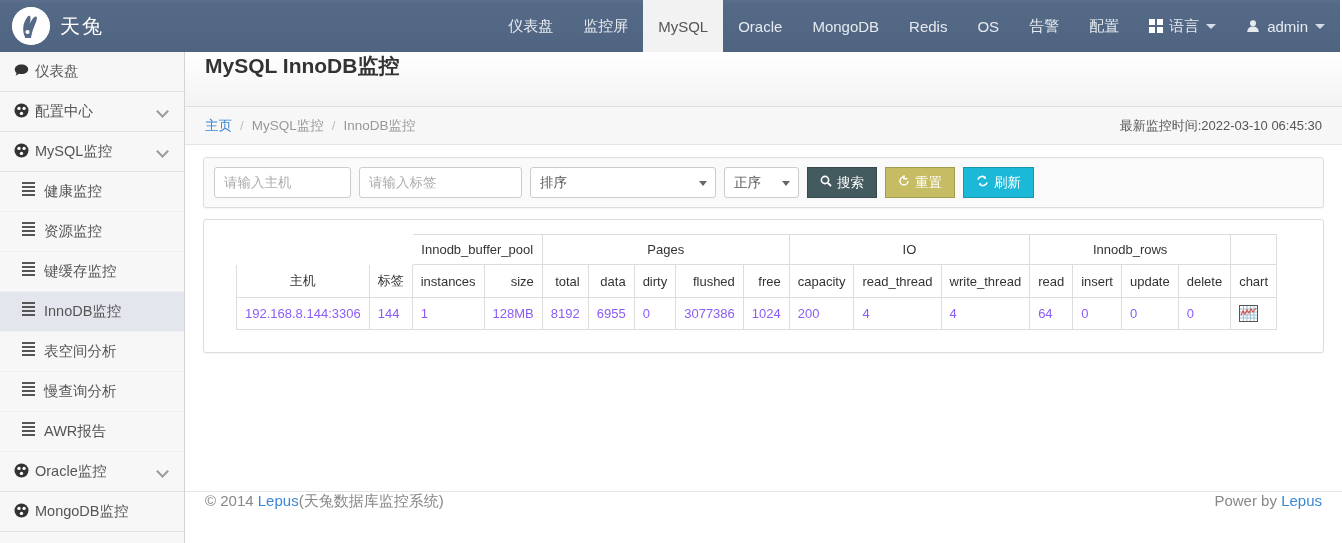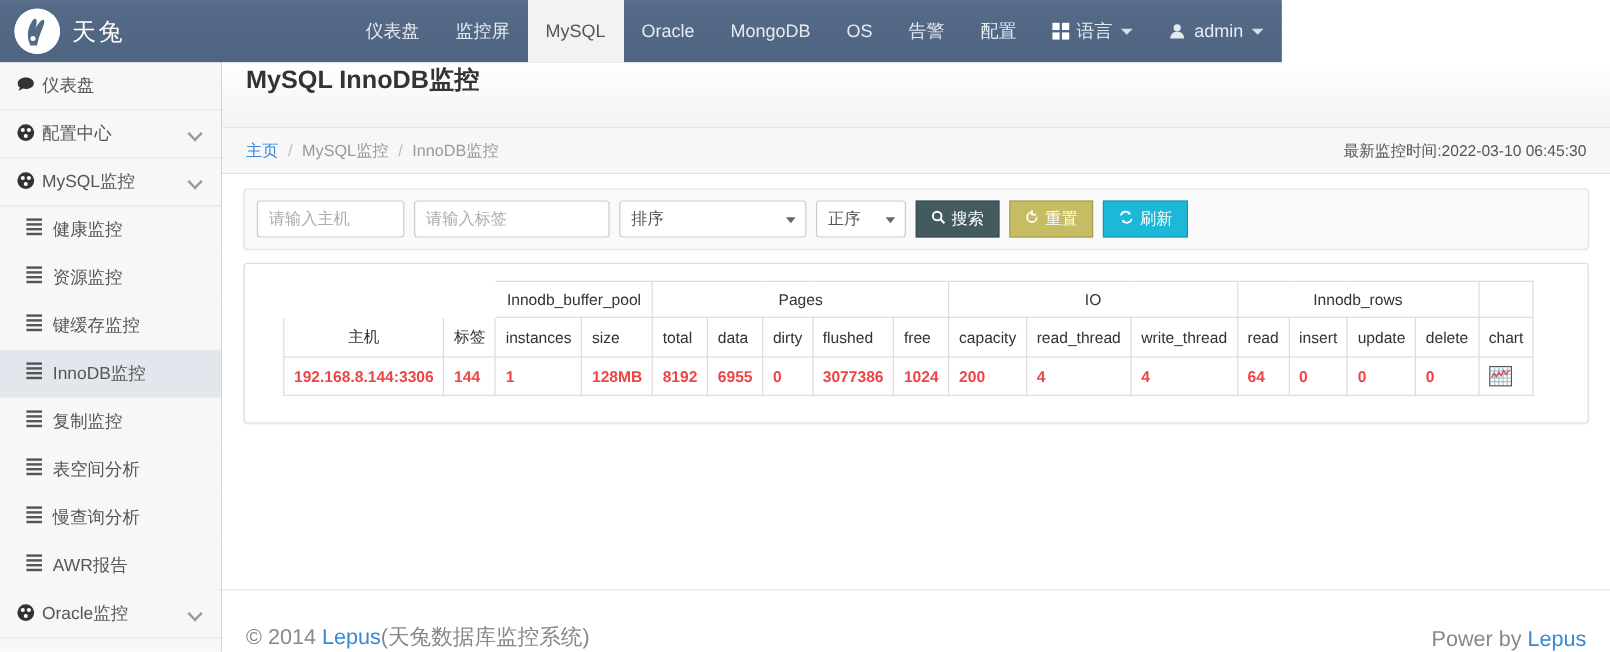--- a/index.html
+++ b/index.html
@@ -4,21 +4,21 @@
 <style>
   * { box-sizing: border-box; margin: 0; padding: 0; }
   html, body {
     width: 1342px; height: 543px;
     font-family: "Liberation Sans", "DejaVu Sans", sans-serif;
     background: #ffffff; overflow: hidden;
   }
 
   
   .navbar {
-    position: absolute; top: 0; left: 0; width: 1068px; height: 52px;
+    position: absolute; top: 0; left: 0; width: 1340px; height: 52px;
     background: linear-gradient(180deg, #60749093 0%, #556a87 8%, #4f6481 100%);
     background-color: #546985;
     display: flex; align-items: stretch;
   }
   .brand {
     width: 185px; display: flex; align-items: center; gap: 10px;
     padding-left: 12px; color: #fff;
   }
   .logo {
     width: 38px; height: 38px; border-radius: 50%;
@@ -110,67 +110,67 @@
   .toolbar {
     padding: 9px 10px; display: flex; align-items: center; gap: 8px;
     background: #fafafa; border-radius: 3px;
   }
   .inp {
     height: 31px; border: 1px solid #cccccc; border-radius: 3px;
     padding: 0 9px; font-size: 13.5px; color: #555; background: #fff;
     font-family: inherit; outline: none;
   }
   .inp::placeholder { color: #adadad; }
-  .w-host { width: 123px; }
+  .w-host { width: 137px; }
   .w-tag { width: 163px; }
   .sel {
     height: 31px; border: 1px solid #cccccc; border-radius: 3px;
     background: #fff; font-size: 13.5px; color: #555; padding: 0 22px 0 9px;
     font-family: inherit; appearance: none; outline: none; cursor: pointer;
     position: relative;
   }
   .sel-wrap { position: relative; display: inline-block; }
   .sel-wrap::after {
     content: ""; position: absolute; right: 9px; top: 14px; pointer-events: none;
     border-left: 4px solid transparent; border-right: 4px solid transparent;
     border-top: 5px solid #666;
   }
-  .w-sort { width: 156px; }
+  .w-sort { width: 186px; }
   .w-dir { width: 75px; }
   .btn {
     height: 31px; border: 1px solid rgba(0,0,0,.18); border-radius: 0;
     color: #fff; font-size: 13.5px; padding: 0 12px; cursor: pointer;
     display: inline-flex; align-items: center; gap: 5px;
     font-family: inherit; line-height: 1;
   }
   .btn-search { background: #435a5f; }
   .btn-reset  { background: #c5bc63; }
   .btn-refresh{ background: #1bb8d8; }
 
   .table-panel { margin-top: 11px; padding: 14px 12px 22px 12px; }
   table.grid { border-collapse: collapse; font-size: 13px; color: #444; margin-left: 20px; }
   table.grid th, table.grid td {
     border: 1px solid #dddddd; padding: 7px 8px; text-align: left;
     white-space: nowrap; font-weight: normal;
   }
   table.grid th.grp { text-align: center; color: #333; }
-  table.grid th.col { color: #333; }
+  table.grid th.col { color: #333; text-align: right; }
   table.grid th.ctr { text-align: center; }
-  table.grid tbody td { color: #ef4444; font-weight: bold; }
+  table.grid tbody td { color: #8b5cf6; }
   .noborder { border: 1px solid transparent !important; }
 
   .chart-ico {
     display: inline-block; width: 19px; height: 17px;
     border: 1px solid #555; position: relative; background: #fff; vertical-align: middle;
   }
 
   .footer {
     position: absolute; left: 0; bottom: 0; width: 1157px; height: 52px;
-    border-top: 1px solid #e4e4e4; display: flex; align-items: flex-end;
-    padding: 0 20px; font-size: 18px; color: #888; background: #fff;
+    border-top: 1px solid #e4e4e4; display: flex; align-items: flex-start;
+    padding: 0 20px; font-size: 15px; color: #888; background: #fff;
   }
   .footer .right { margin-left: auto; }
   .lnk { color: #3a87d4; cursor: pointer; }
 </style>
 </head>
 <body>
 
 <div class="navbar">
   <div class="brand">
     <span class="logo">
@@ -182,20 +182,21 @@
     </span>
     <span class="brand-text">天兔</span>
   </div>
   <div class="nav-spacer"></div>
   <div class="nav-items">
     <a class="nav-item">仪表盘</a>
     <a class="nav-item">监控屏</a>
     <a class="nav-item active">MySQL</a>
     <a class="nav-item">Oracle</a>
     <a class="nav-item">MongoDB</a>
+    <a class="nav-item">Redis</a>
     <a class="nav-item">OS</a>
     <a class="nav-item">告警</a>
     <a class="nav-item">配置</a>
     <a class="nav-item">
       <span class="ic-grid">
           <i></i>
           <i></i>
           <i></i>
           <i></i>
         </span>
@@ -259,24 +260,20 @@
     <span class="s-ico"><span class="bars"><i></i><i></i><i></i><i></i></span></span>
     <span class="s-label">资源监控</span>
   </div>
   <div class="side-sub">
     <span class="s-ico"><span class="bars"><i></i><i></i><i></i><i></i></span></span>
     <span class="s-label">键缓存监控</span>
   </div>
   <div class="side-sub active">
     <span class="s-ico"><span class="bars"><i></i><i></i><i></i><i></i></span></span>
     <span class="s-label">InnoDB监控</span>
-  </div>
-  <div class="side-sub">
-    <span class="s-ico"><span class="bars"><i></i><i></i><i></i><i></i></span></span>
-    <span class="s-label">复制监控</span>
   </div>
   <div class="side-sub">
     <span class="s-ico"><span class="bars"><i></i><i></i><i></i><i></i></span></span>
     <span class="s-label">表空间分析</span>
   </div>
   <div class="side-sub">
     <span class="s-ico"><span class="bars"><i></i><i></i><i></i><i></i></span></span>
     <span class="s-label">慢查询分析</span>
   </div>
   <div class="side-sub">

